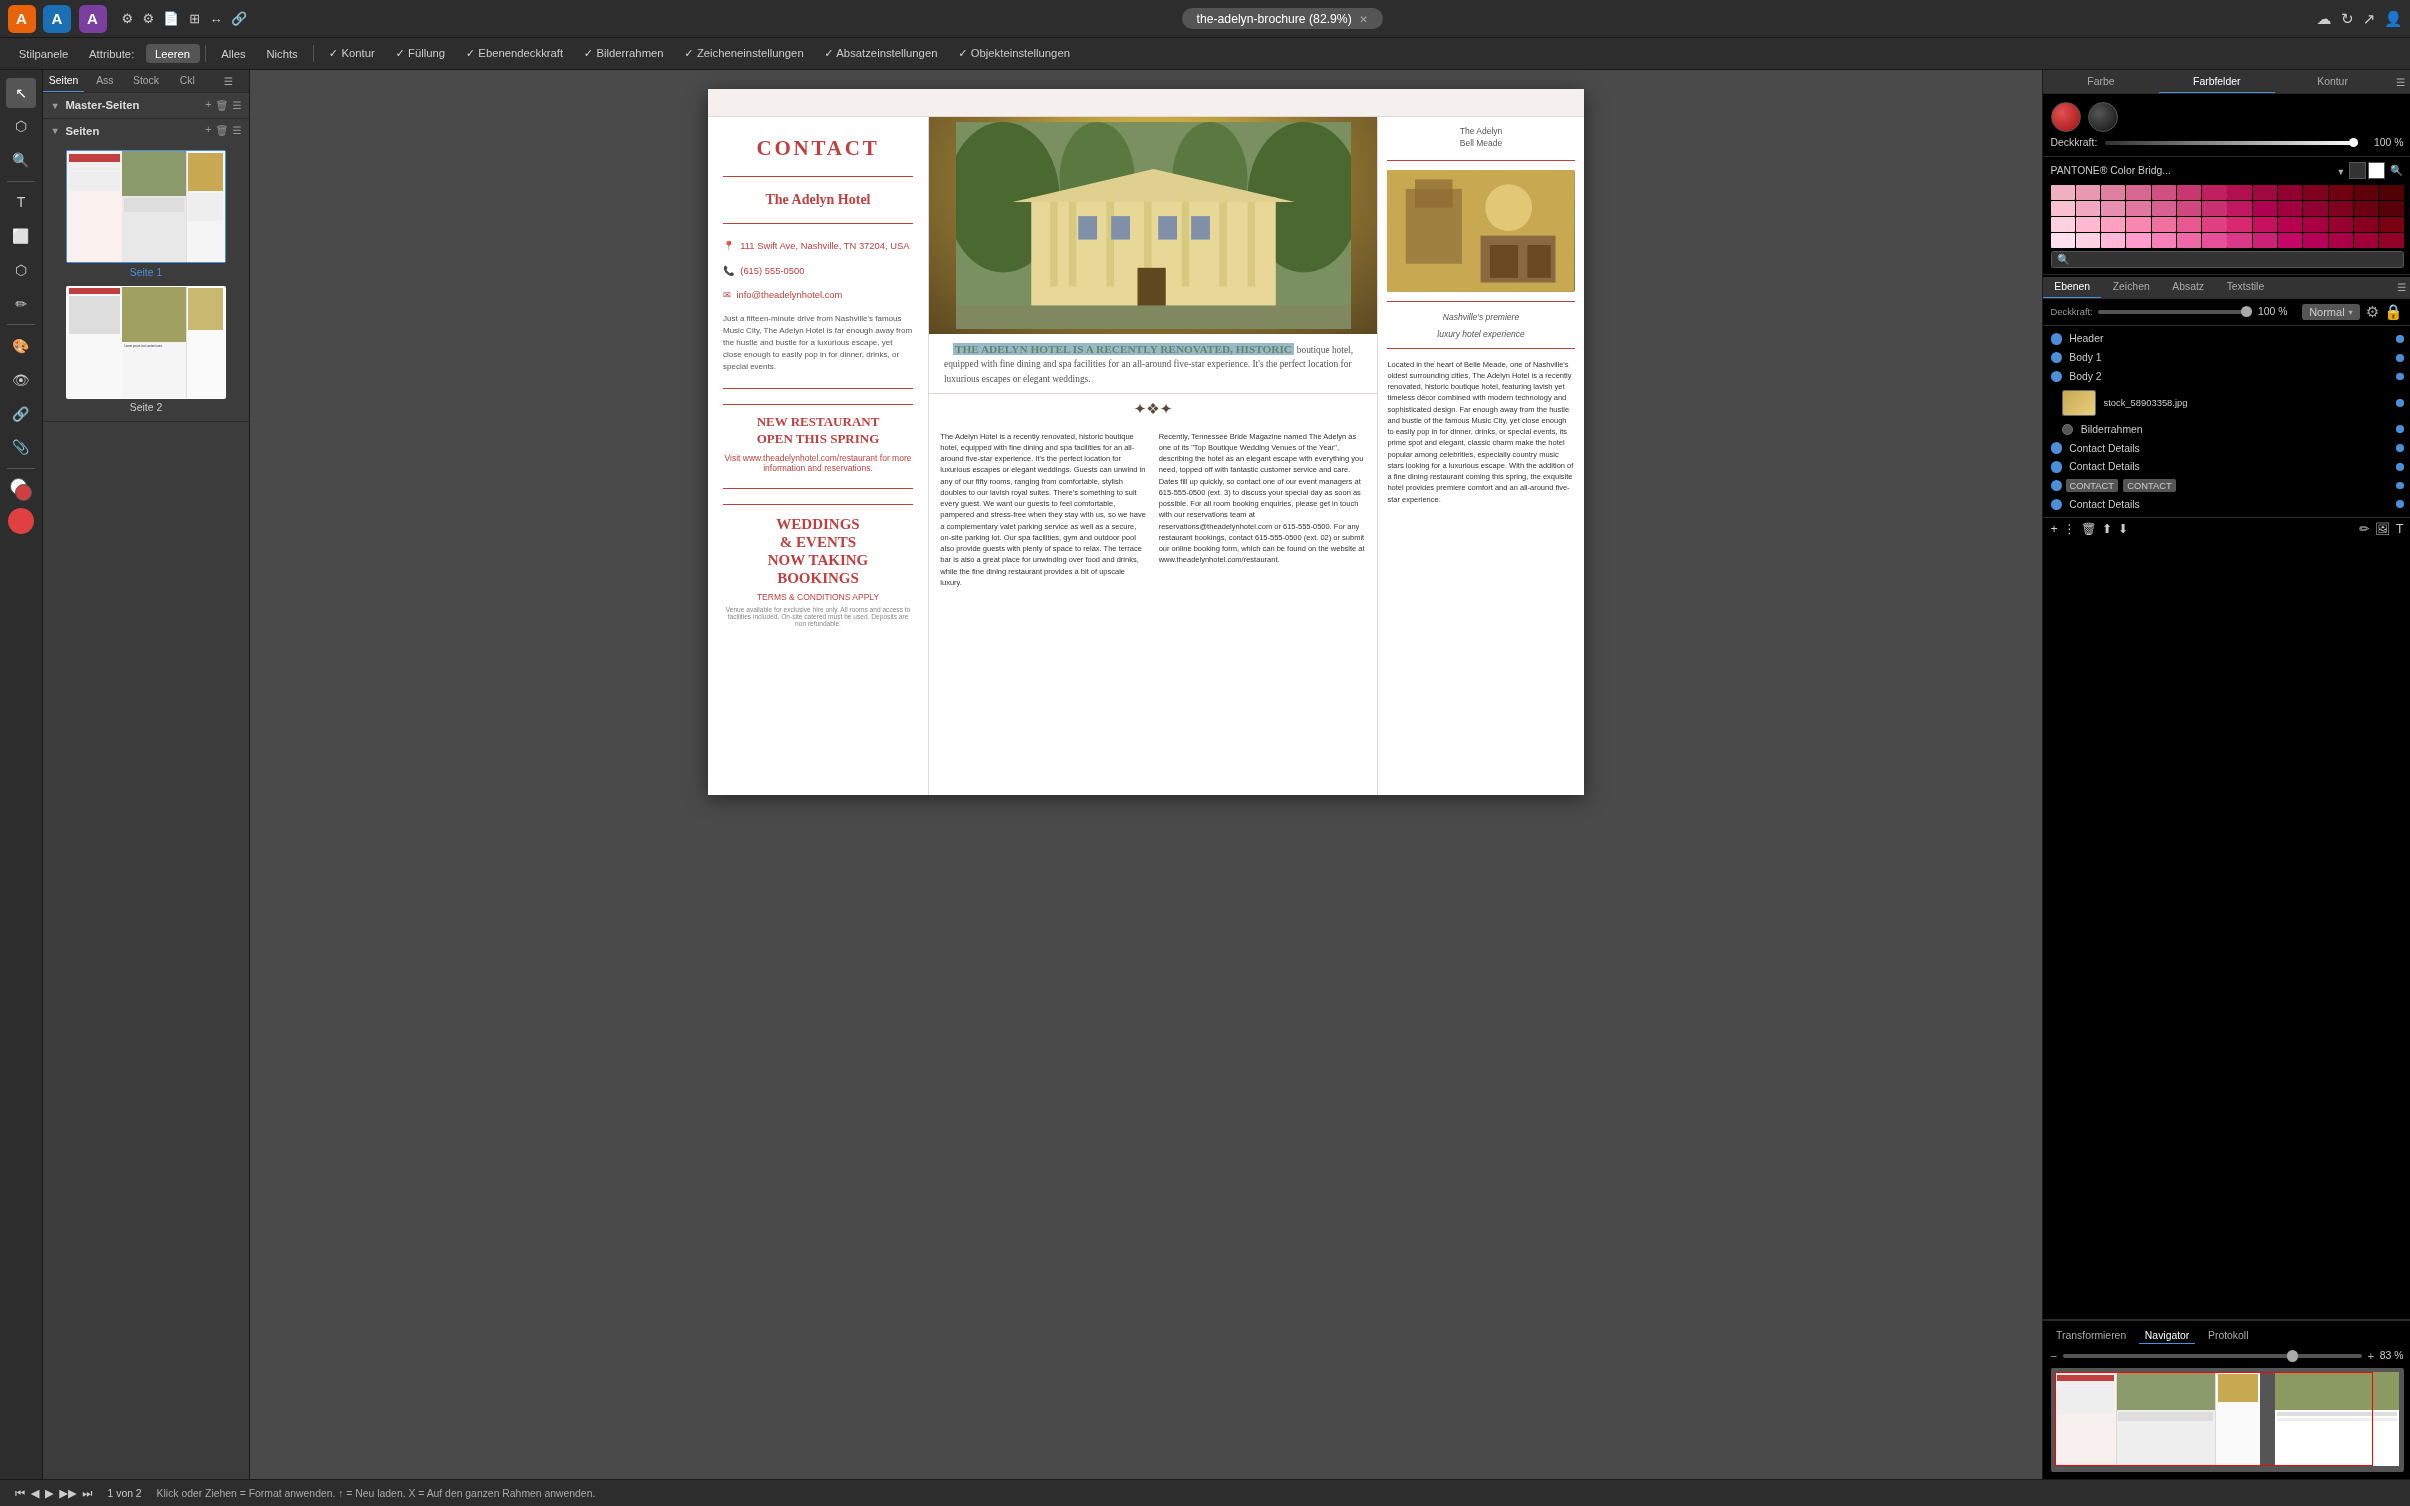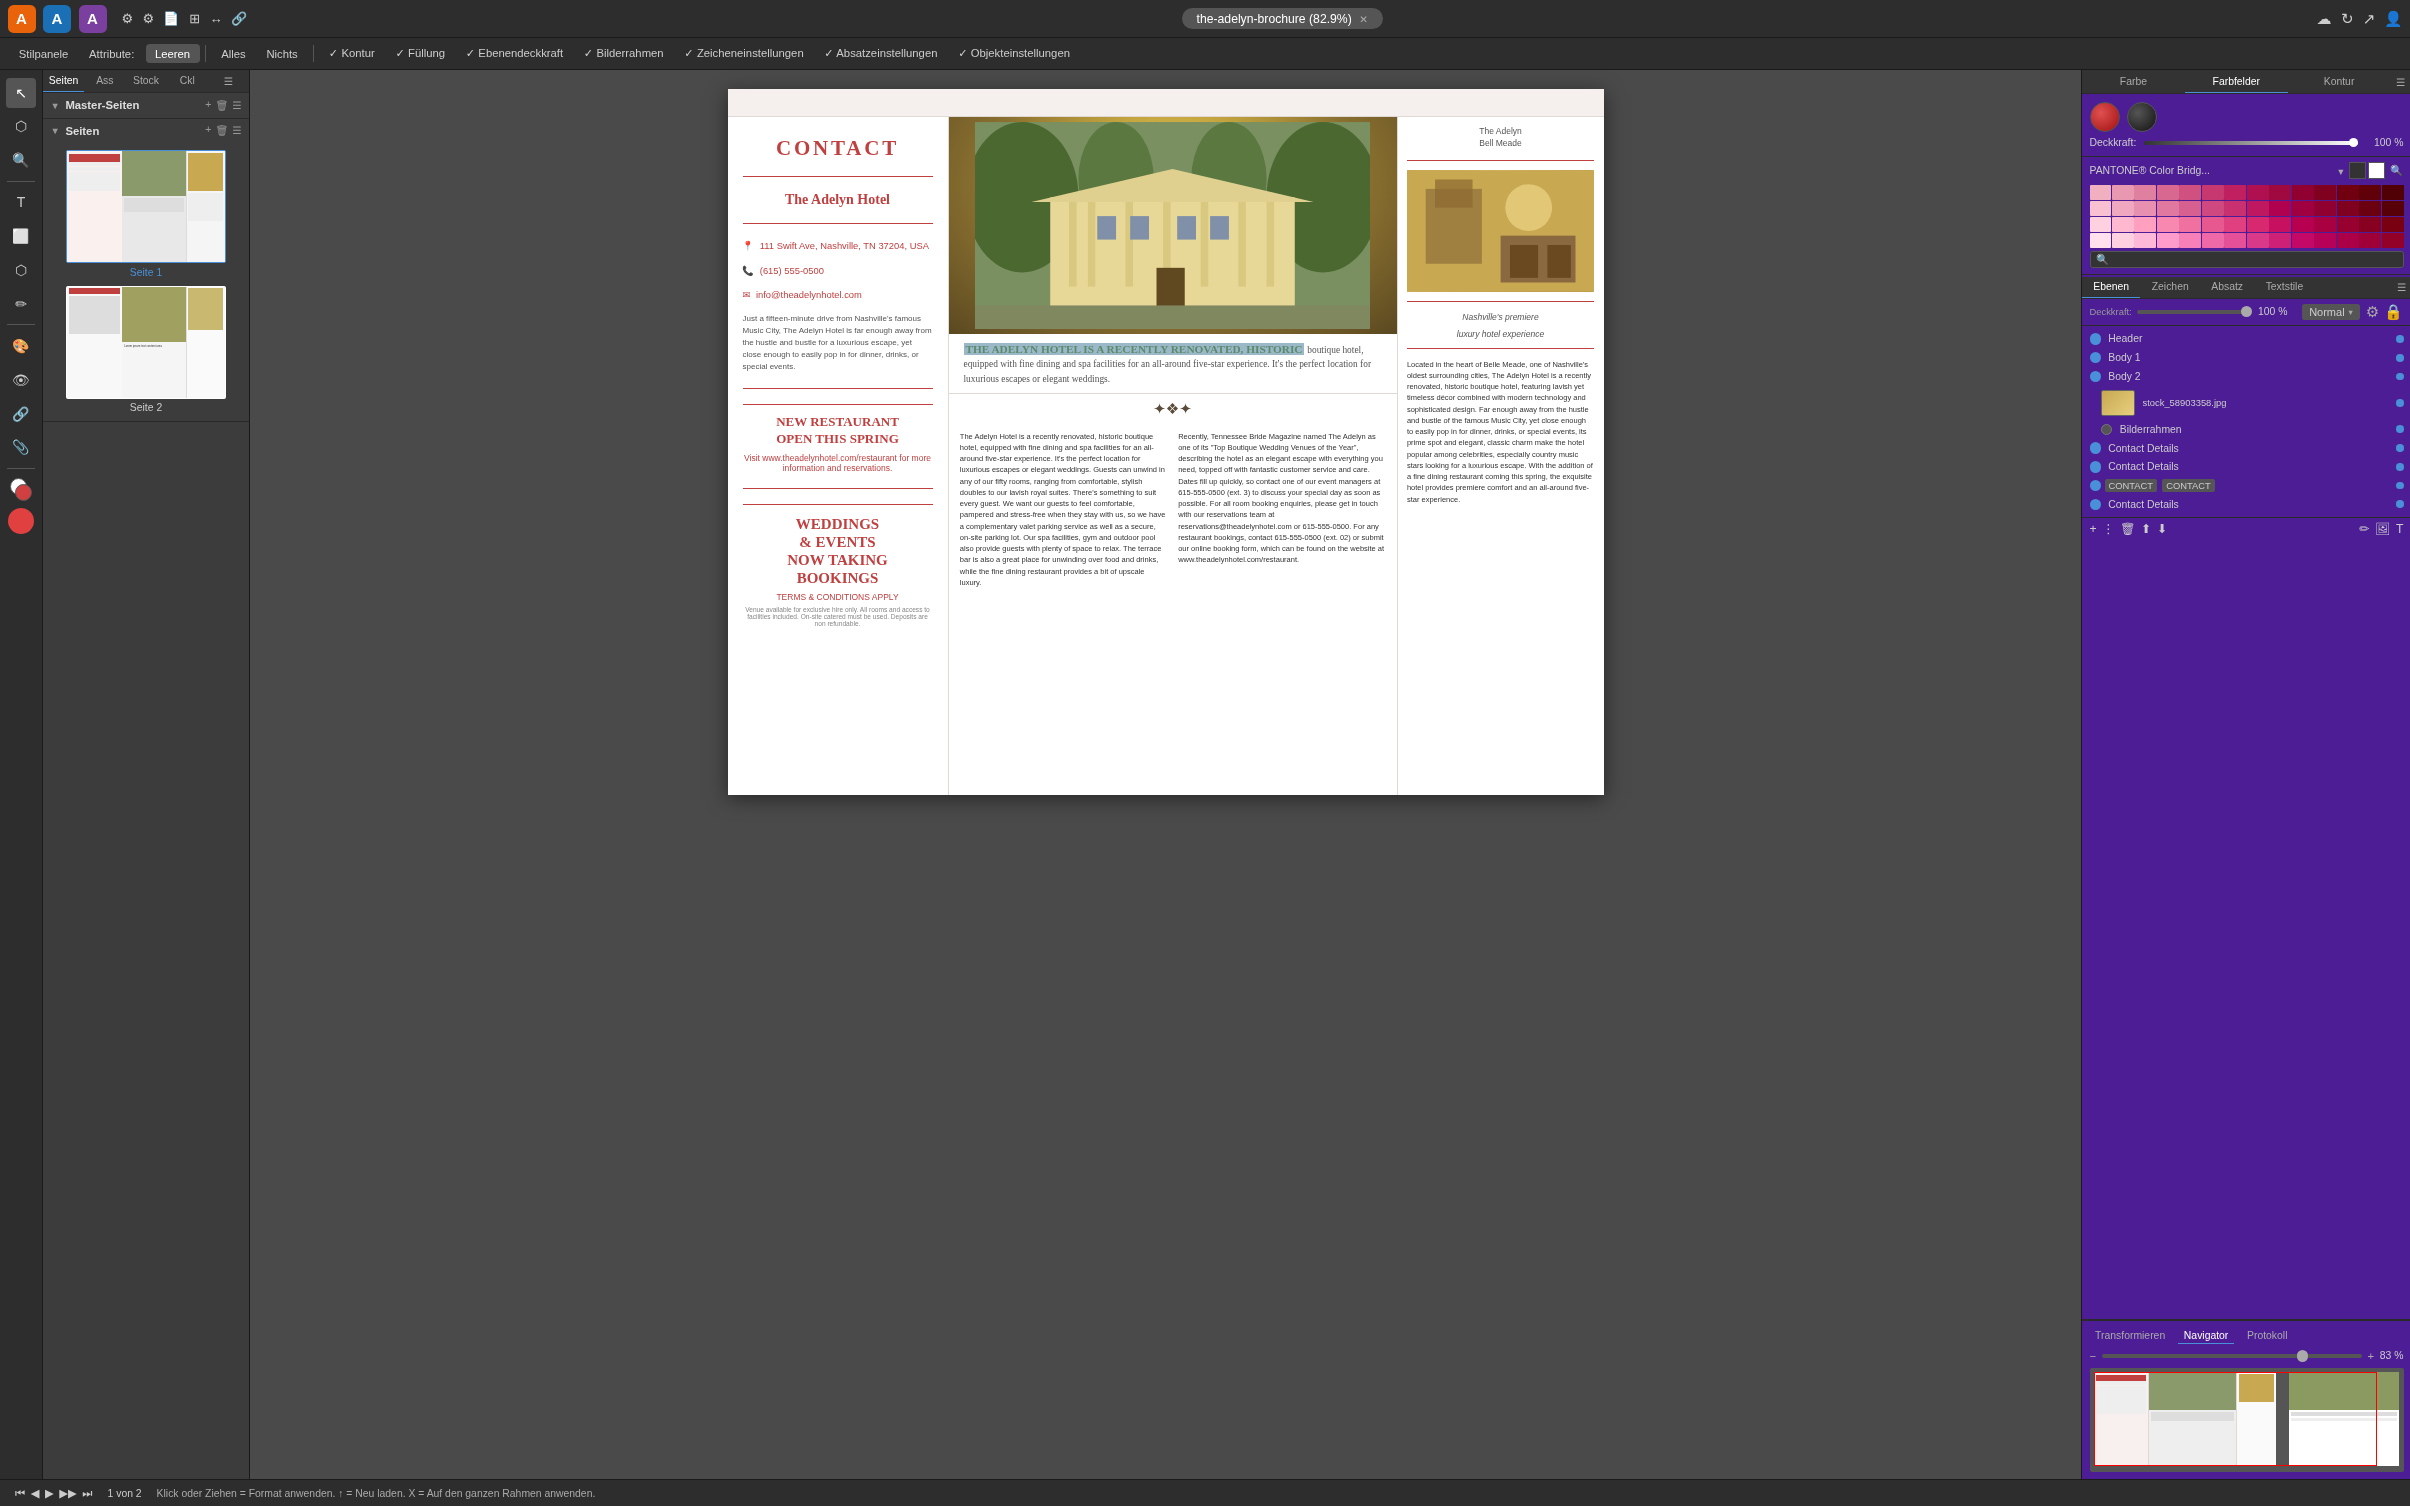--- a/index.html
+++ b/index.html
@@ -379,22 +379,22 @@
       font-style: italic;
     }
     .right-body {
       font-size: 7.5px;
       color: #333;
       line-height: 1.5;
     }
 
     
     .right-panel {
-      width: 330px;
-      background: #4c1d95;
+      width: 369px;
+      background: #000000;
       border-left: 0.9px solid #1a1a1a;
       display: flex;
       flex-direction: column;
       flex-shrink: 0;
     }
     .right-panel-tabs {
       display: flex;
       background: #333;
       border-bottom: 0.9px solid #2a2a2a;
     }
@@ -863,21 +863,21 @@
 
                 <rect x="80" y="210" width="260" height="10" fill="#c0a860"></rect>
 
                 <rect x="0" y="195" width="420" height="25" fill="#808860"></rect>
               </svg>
             </div>
           </div>
 
           <div style="padding:7.5px 15px;border-bottom:0.9px solid #e0d8d5;">
             <div style="font-size:11.3px;font-weight:bold;color:#5a8a6a;font-family:Georgia,serif;line-height:1.3;">
-              <span style="background:#9ab8c8;padding:0 1.9px;">THE ADELYN HOTEL IS A RECENTLY RENOVATED, HISTORIC</span>
+              <span style="background:#9ab8c8;padding:0 1.9px;margin-left:9px;">THE ADELYN HOTEL IS A RECENTLY RENOVATED, HISTORIC</span>
               <span style="font-size:9.4px;font-weight:normal;color:#555;">boutique hotel, equipped with fine dining and spa facilities for an all-around five-star experience. It's the perfect location for luxurious escapes or elegant weddings.</span>
             </div>
           </div>
 
           <div class="ornament">✦❖✦</div>
 
           <div class="body-columns">
             <div class="body-col">The Adelyn Hotel is a recently renovated, historic boutique hotel, equipped with fine dining and spa facilities for an all-around five-star experience. It's the perfect location for luxurious escapes or elegant weddings. Guests can unwind in any of our fifty rooms, ranging from comfortable, stylish doubles to our lavish royal suites. There's something to suit every guest. We want our guests to feel comfortable, pampered and stress-free when they stay with us, so we have a complementary valet parking service as well as a secure, on-site parking lot. Our spa facilities, gym and outdoor pool also provide guests with plenty of space to relax. The terrace bar is also a great place for unwinding over food and drinks, while the fine dining restaurant provides a bit of upscale luxury.</div>
             <div class="body-col">Recently, Tennessee Bride Magazine named The Adelyn as one of its "Top Boutique Wedding Venues of the Year", describing the hotel as an elegant escape with everything you need, topped off with fantastic customer service and care. Dates fill up quickly, so contact one of our event managers at 615-555-0500 (ext. 3) to discuss your special day as soon as possible.
 

